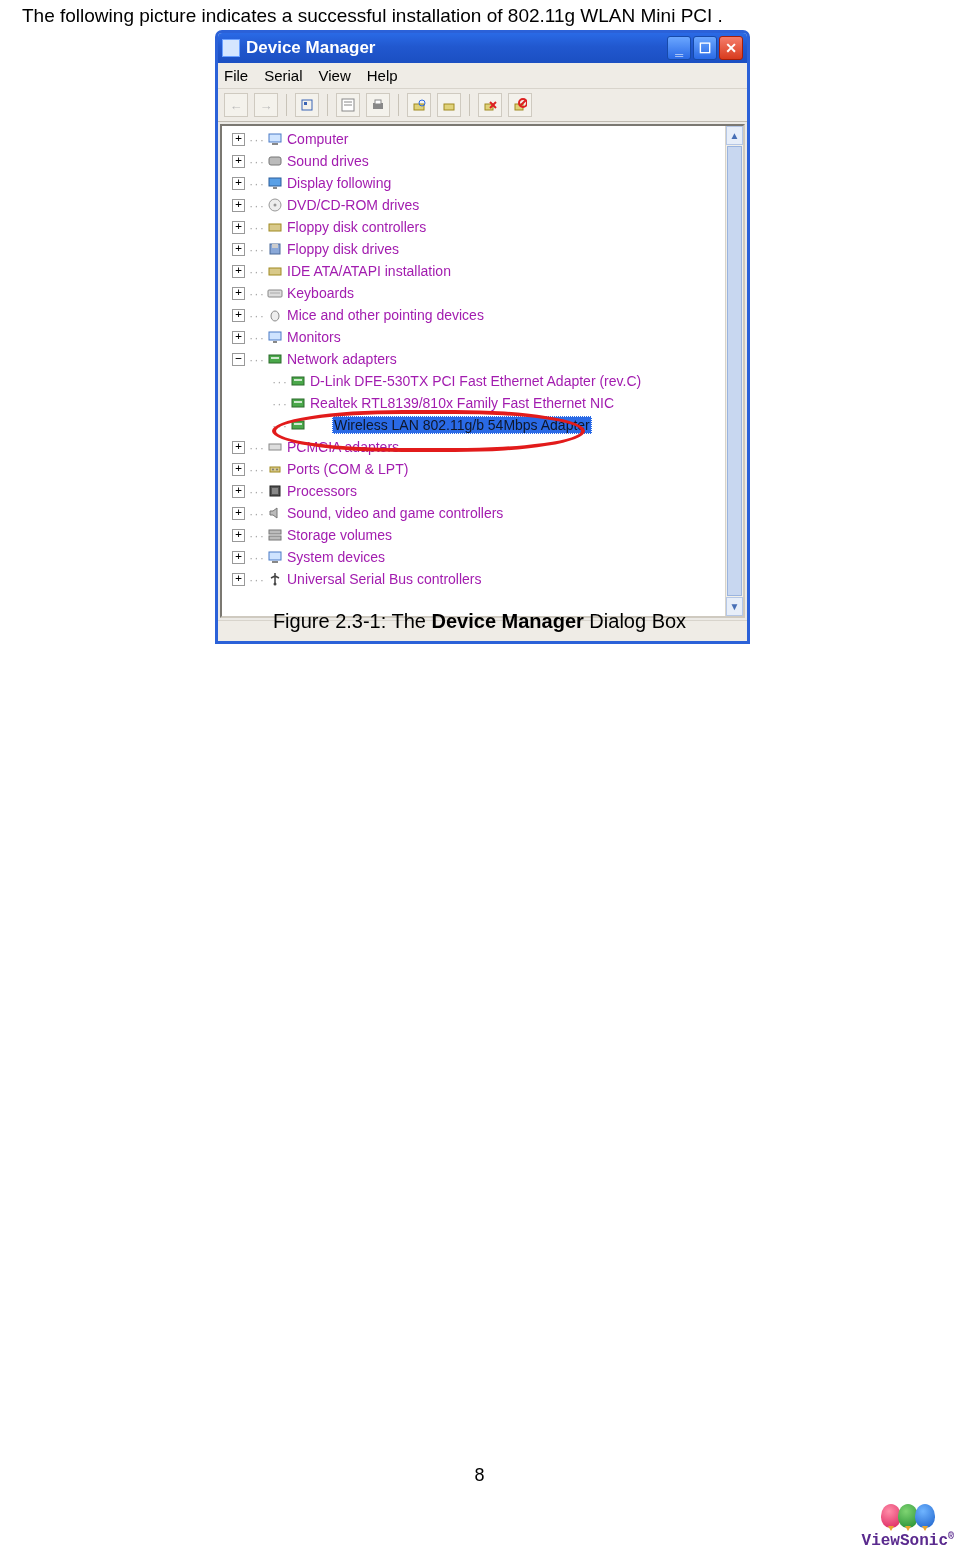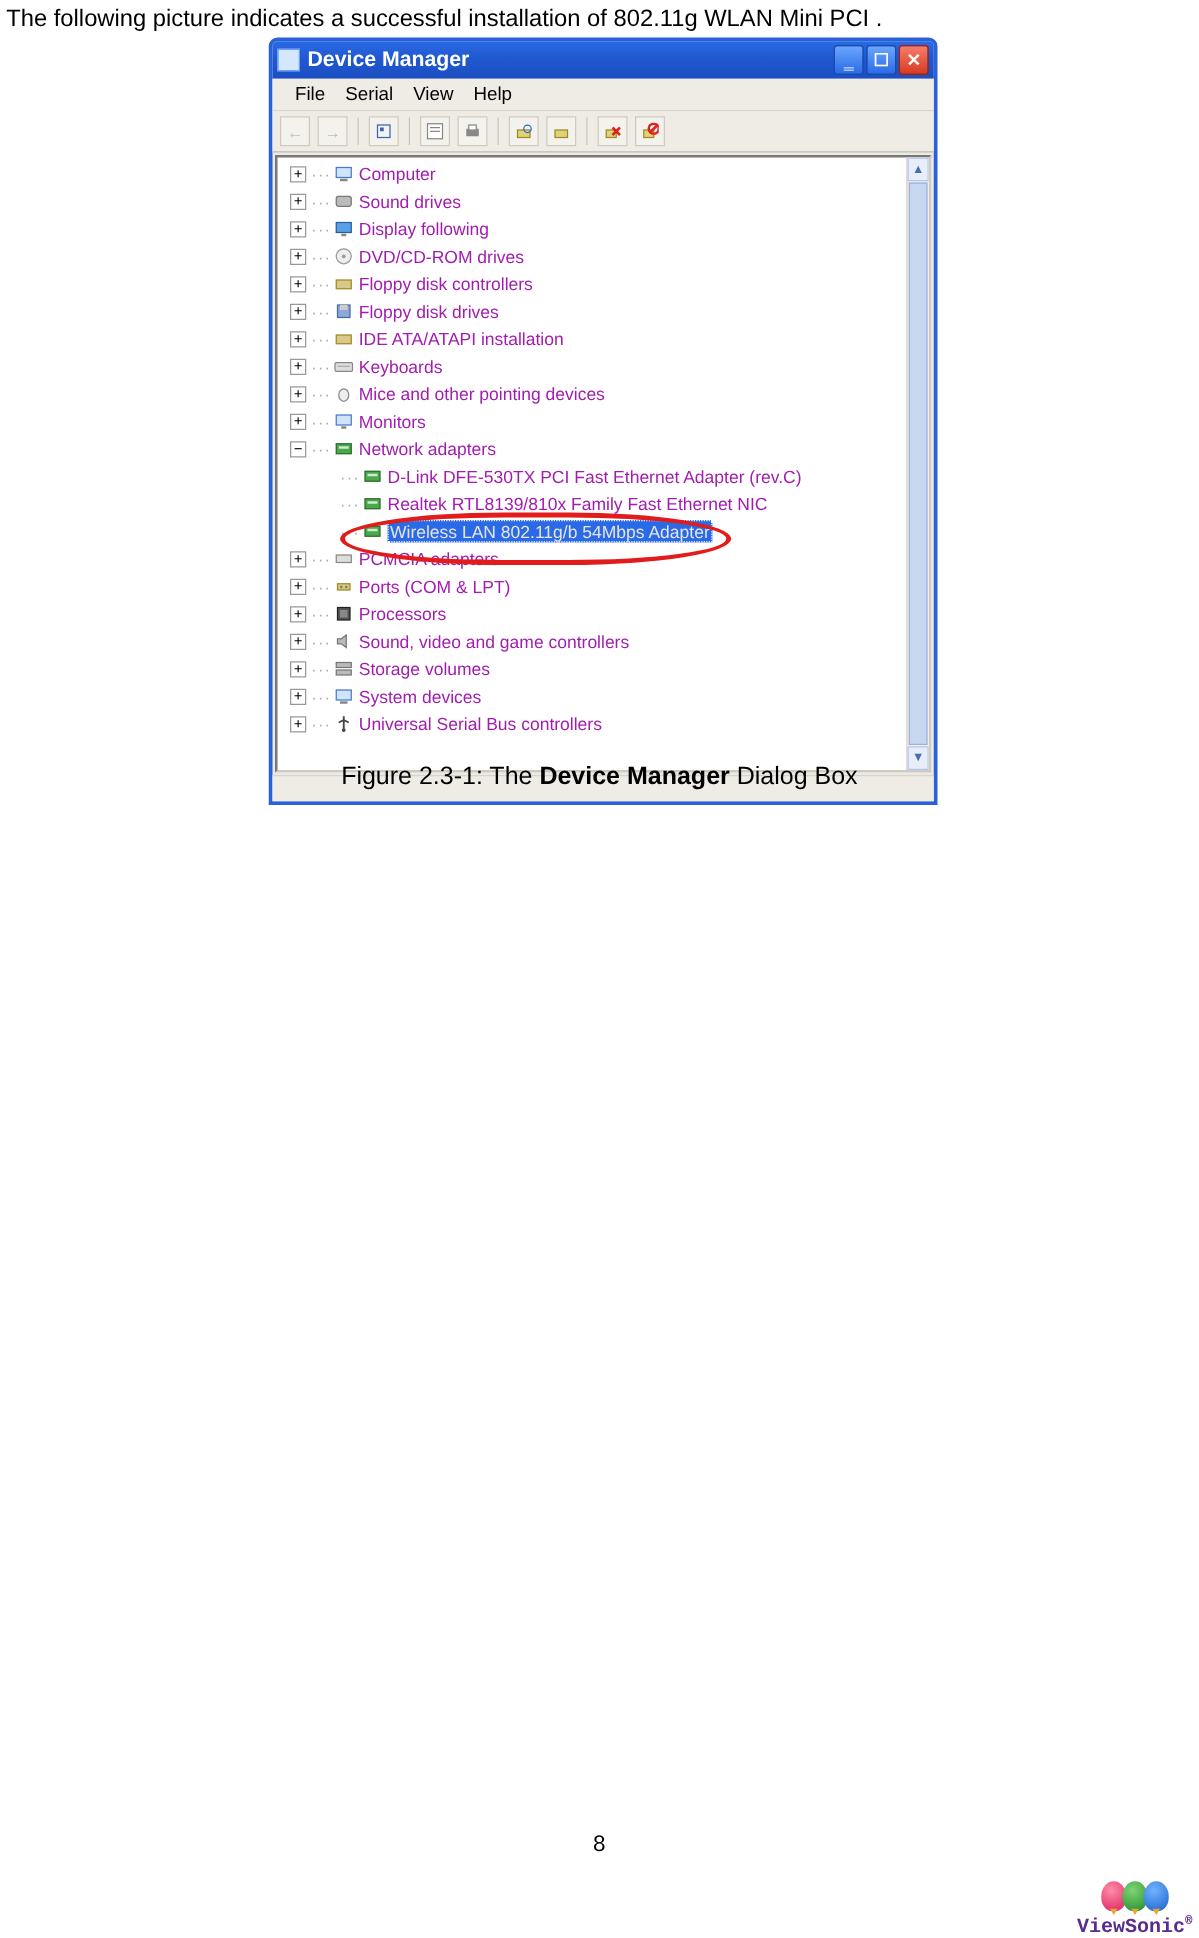--- a/index.html
+++ b/index.html
@@ -8,21 +8,21 @@
     font-size: 18px;
     background: #fff;
     color: #000;
     width: 959px;
     min-height: 1550px;
     position: relative;
   }
   .page-intro {
     position: absolute;
     top: 5px;
-    left: 5px;
+    left: 22px;
     font-size: 19px;
   }
   .window-wrap {
     position: absolute;
     top: 30px;
     left: 215px;
     width: 535px;
     background: #fff;
   }
   .win {
@@ -59,21 +59,21 @@
   .sysbtn.min, .sysbtn.max {
     background: linear-gradient(to bottom,#6aa6ff,#2a6ae6);
     border: 1px solid #174aa9;
   }
   .sysbtn.close {
     background: linear-gradient(to bottom,#f57d6b,#d83b1e);
     border: 1px solid #a51f0b;
   }
   .menubar {
     background: #efece6;
-    padding: 4px 18px;
+    padding: 4px 6px;
     font-size: 15px;
     display: flex;
     gap: 16px;
     border-bottom: 1px solid #d8d4cc;
   }
   .toolbar {
     background: #efece6;
     padding: 4px 6px;
     display: flex;
     align-items: center;
@@ -152,23 +152,24 @@
   .indent1 { margin-left: 6px; }
   .indent2 { margin-left: 46px; }
   .highlight-oval {
     position: absolute;
     border: 4px solid #e21b1b;
     border-radius: 50% / 60%;
     pointer-events: none;
   }
   .selected {
     background: #2a6ae6;
-    color: #e5e5e5;
+    color: #0f172a;
     border: 1px dotted #fff;
     padding: 0 1px;
+    margin-left: 22px;
   }
   .status { height: 20px; background: #efece6; border-top: 1px solid #d8d4cc; }
   .figure-caption {
     position: absolute;
     top: 610px;
     left: 0; right: 0;
     text-align: center;
     font-size: 20px;
   }
   .page-number {

